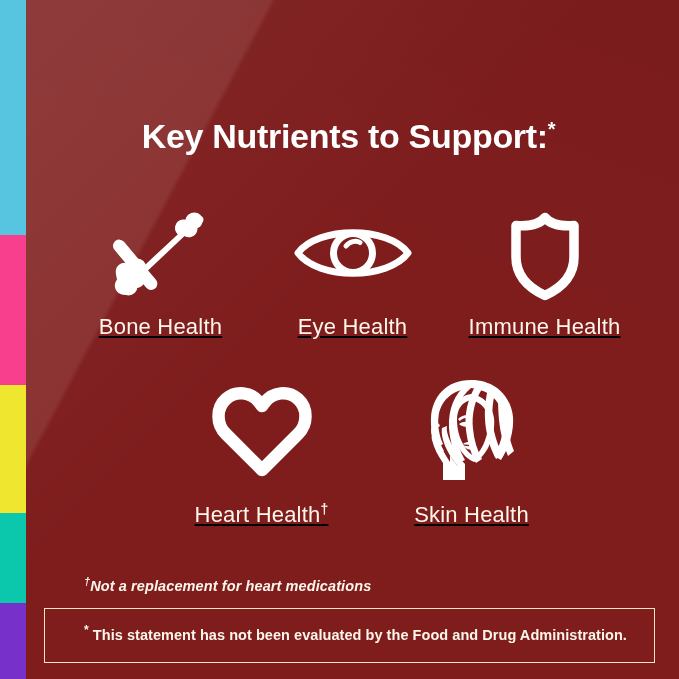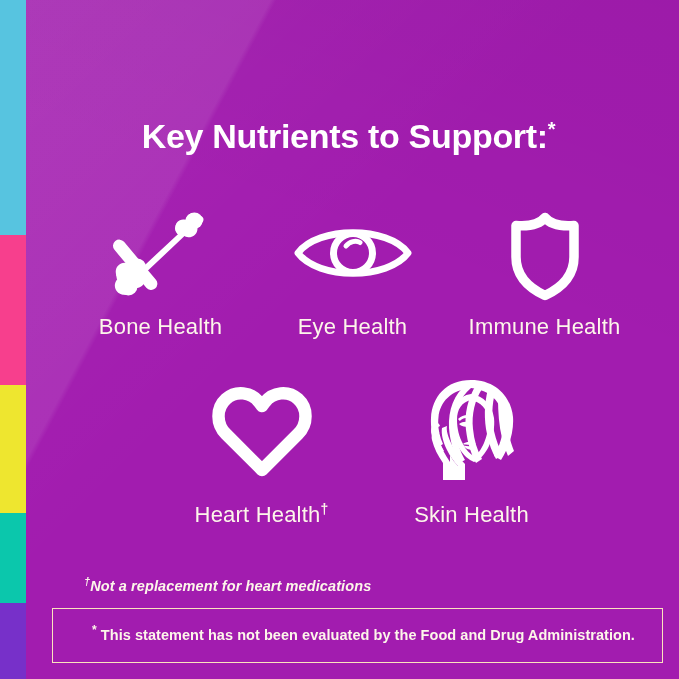--- a/index.html
+++ b/index.html
@@ -61,20 +61,21 @@
     line-height: 0;
     font-weight: bold;
   }
 
   
   .row {
     position: absolute;
     display: flex;
     justify-content: center;
     align-items: flex-start;
+    text-decoration: underline;
   }
   .row-1 { left: 26px; right: 0; top: 204px; }
   .row-2 { left: 26px; right: 0; top: 378px; padding-left: 28px; }
 
   .cell {
     width: 192px;
     display: flex;
     flex-direction: column;
     align-items: center;
   }
@@ -116,21 +117,21 @@
   }
   .dagger-note .mark {
     font-size: 11px;
     vertical-align: super;
     line-height: 0;
   }
 
   
   .disclaimer-box {
     position: absolute;
-    left: 52px;
+    left: 44px;
     top: 608px;
     width: 611px;
     height: 55px;
     border: 1.5px solid #fbe3bd;
     box-sizing: border-box;
     display: flex;
     align-items: center;
     justify-content: center;
   }
   .disclaimer-text {
@@ -146,21 +147,21 @@
     font-size: 12px;
     vertical-align: super;
     line-height: 0;
   }
   .disclaimer-line { display: block; }
   .disclaimer-line.second { padding-left: 9px; }
 </style>
 </head>
 <body>
 
-<div id="infographic" style="background: #a21caf;">
+<div id="infographic" style="background: #7f1d1d;">
 
   <div class="sheen"></div>
 
   <div class="color-stripe">
     <div class="swatch" style="background:#57c4e0; height:235px;"></div>
     <div class="swatch" style="background:#f73f8d; height:150px;"></div>
     <div class="swatch" style="background:#eee62f; height:128px;"></div>
     <div class="swatch" style="background:#0bc7ac; height:90px;"></div>
     <div class="swatch" style="background:#7730c9; height:76px;"></div>
   </div>

